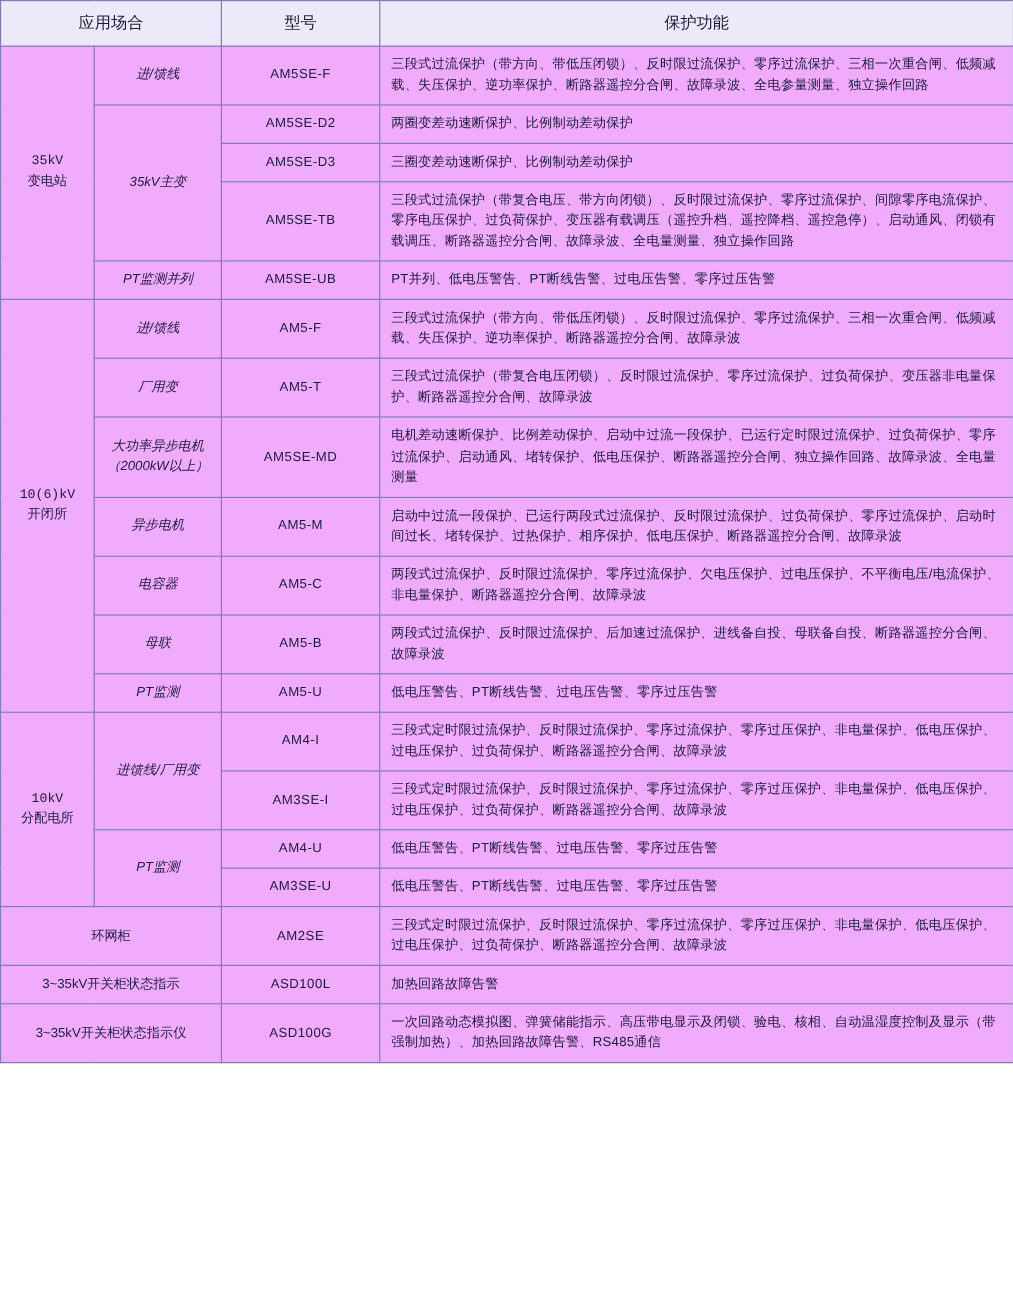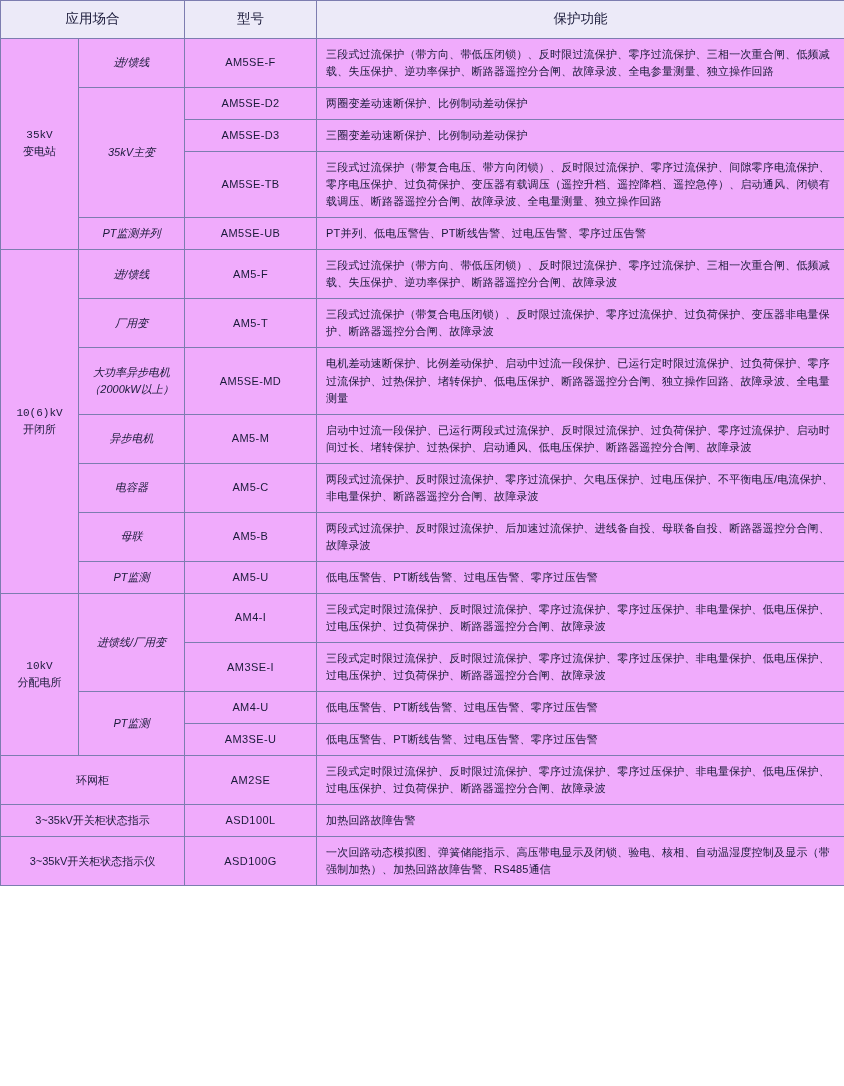--- a/index.html
+++ b/index.html
@@ -116,26 +116,26 @@
           <td class="func">三段式过流保护（带方向、带低压闭锁）、反时限过流保护、零序过流保护、三相一次重合闸、低频减载、失压保护、逆功率保护、断路器遥控分合闸、故障录波</td>
         </tr>
         <tr>
           <td class="app" rowspan="1">厂用变</td>
           <td class="model">AM5-T</td>
           <td class="func">三段式过流保护（带复合电压闭锁）、反时限过流保护、零序过流保护、过负荷保护、变压器非电量保护、断路器遥控分合闸、故障录波</td>
         </tr>
         <tr>
           <td class="app" rowspan="1">大功率异步电机（2000kW以上）</td>
           <td class="model">AM5SE-MD</td>
-          <td class="func">电机差动速断保护、比例差动保护、启动中过流一段保护、已运行定时限过流保护、过负荷保护、零序过流保护、过热保护、堵转保护、低电压保护、断路器遥控分合闸、独立操作回路、故障录波、全电量测量</td>
+          <td class="func">电机差动速断保护、比例差动保护、启动中过流一段保护、已运行定时限过流保护、过负荷保护、零序过流保护、启动通风、堵转保护、低电压保护、断路器遥控分合闸、独立操作回路、故障录波、全电量测量</td>
         </tr>
         <tr>
           <td class="app" rowspan="1">异步电机</td>
           <td class="model">AM5-M</td>
-          <td class="func">启动中过流一段保护、已运行两段式过流保护、反时限过流保护、过负荷保护、零序过流保护、启动时间过长、堵转保护、过热保护、启动通风、低电压保护、断路器遥控分合闸、故障录波</td>
+          <td class="func">启动中过流一段保护、已运行两段式过流保护、反时限过流保护、过负荷保护、零序过流保护、启动时间过长、堵转保护、过热保护、相序保护、低电压保护、断路器遥控分合闸、故障录波</td>
         </tr>
         <tr>
           <td class="app" rowspan="1">电容器</td>
           <td class="model">AM5-C</td>
           <td class="func">两段式过流保护、反时限过流保护、零序过流保护、欠电压保护、过电压保护、不平衡电压/电流保护、非电量保护、断路器遥控分合闸、故障录波</td>
         </tr>
         <tr>
           <td class="app" rowspan="1">母联</td>
           <td class="model">AM5-B</td>
           <td class="func">两段式过流保护、反时限过流保护、后加速过流保护、进线备自投、母联备自投、断路器遥控分合闸、故障录波</td>

